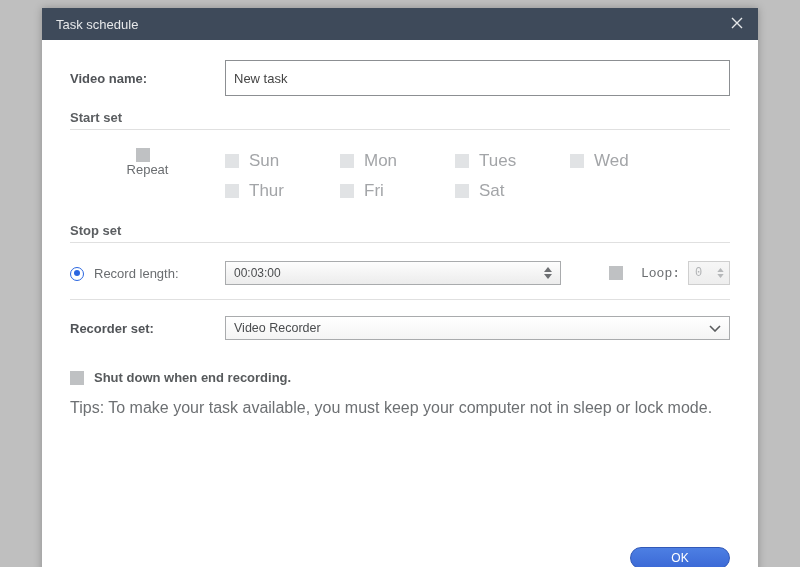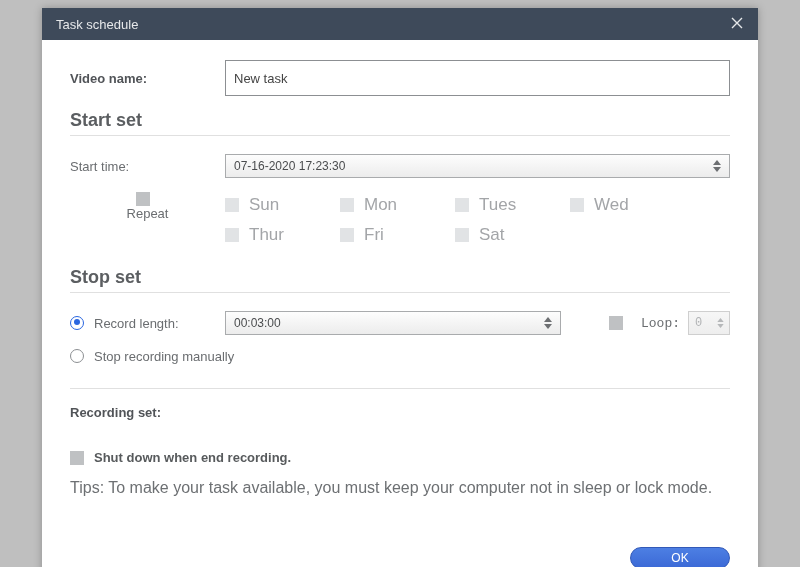--- a/index.html
+++ b/index.html
@@ -55,21 +55,21 @@
     padding: 17px 8px;
     font-size: 13px;
     outline: none;
     background:#fff;
     color:#444;
   }
   .section-title {
     color: #5b5e61;
     font-weight: bold;
     margin: 10px 0 4px 0;
-    font-size: 18px;
+    font-size: 13px;
   }
   hr.sep {
     border: none;
     border-top: 1px solid #e0e0e0;
     margin: 2px 0 18px 0;
   }
   .spinner {
     position: relative;
     flex: 1;
     height: 24px;
@@ -121,21 +121,21 @@
     width: 14px; height: 14px; border-radius: 50%;
     border: 1.5px solid #8c8f92; margin-right: 10px;
     flex:none; position: relative; background:#fff;
   }
   .radio.selected { border-color:#2a66e0; }
   .radio.selected::after {
     content:""; position:absolute; left:2.5px; top:2.5px;
     width:6px; height:6px; border-radius:50%; background:#2a66e0;
   }
   .stoprow { display:flex; align-items:center; margin-bottom:14px; }
-  .stoprow .opt { display:flex; align-items:flex-start; width:155px; color:#6a6d70; font-size:13px;}
+  .stoprow .opt { display:flex; align-items:flex-end; width:155px; color:#6a6d70; font-size:13px;}
   .loop-group { display:flex; align-items:center; margin-left:48px; gap:8px; color:#6a6d70;font-family:Liberation Mono, monospace;}
   .mini-spinner {
     width:42px; height:24px; border:1px solid #cfcfcf;
     background:linear-gradient(#f6f6f6,#eeeeee);
     display:flex; align-items:center; justify-content:space-between;
     padding:0 3px 0 6px; color:#b2b4b6; font-size:12px;
     position:relative;
   }
   .select {
     flex:1; height:24px; border:1px solid #a9abad;
@@ -176,34 +176,20 @@
   <div class="body">
 
     <div class="row">
       <div class="lbl">Video name:</div>
       <input class="text" value="New task" style="">
     </div>
 
     <div class="section-title">Start set</div>
     <hr class="sep">
 
-    <div class="row">
-      <div class="lbl normal">Start time:</div>
-      <div class="spinner">
-        <span>07-16-2020 17:23:30</span>
-        <span class="arrows">
-          <svg viewBox="0 0 8 5">
-              <path d="M0 5 L4 0 L8 5 Z" fill="#6d6f72"></path>
-            </svg>
-          <svg viewBox="0 0 8 5">
-              <path d="M0 0 L4 5 L8 0 Z" fill="#6d6f72"></path>
-            </svg>
-        </span>
-      </div>
-    </div>
 
     <div class="row" style="margin-bottom:8px;">
       <div style="display:flex;align-items:center;width:155px;flex-direction:column;">
         <div class="checkbox"></div>
         <span style="color:#6a6d70;">Repeat</span>
       </div>
     </div>
     <div class="days" style="margin-top:-34px; margin-bottom:22px;">
       <div class="day">
           <div class="checkbox light"></div>
@@ -265,31 +251,33 @@
               </svg>
             <svg viewBox="0 0 8 5" width="7" height="4">
                 <path d="M0 0 L4 5 L8 0 Z" fill="#b6b8ba"></path>
               </svg>
           </span>
         </div>
       </div>
     </div>
 
 
-    <div class="stoprow" style="margin-bottom:24px;">
-      <div class="opt" style="width:auto;">
-        <div class="radio"></div>
-        <span>Stop recording manually</span>
-      </div>
-    </div>
 
     <hr class="sep" style="margin:0 0 16px 0;">
 
     <div class="row">
-      <div class="lbl">Recording set:</div>
+      <div class="lbl">Recorder set:</div>
+      <div class="select">
+        <span>Video Recorder</span>
+        <span>
+          <svg viewBox="0 0 12 7" width="12" height="7">
+              <path d="M1 1 L6 6 L11 1" stroke="#5a5c5e" stroke-width="1.6" fill="none"></path>
+            </svg>
+        </span>
+      </div>
     </div>
 
     <div class="shutdown-row">
       <div class="checkbox"></div>
       <span style="font-weight:bold;color:#575a5c;">Shut down when end recording.</span>
     </div>
 
     <div class="tips">Tips: To make your task available, you must keep your computer not in sleep or lock mode.</div>
 
   </div>

